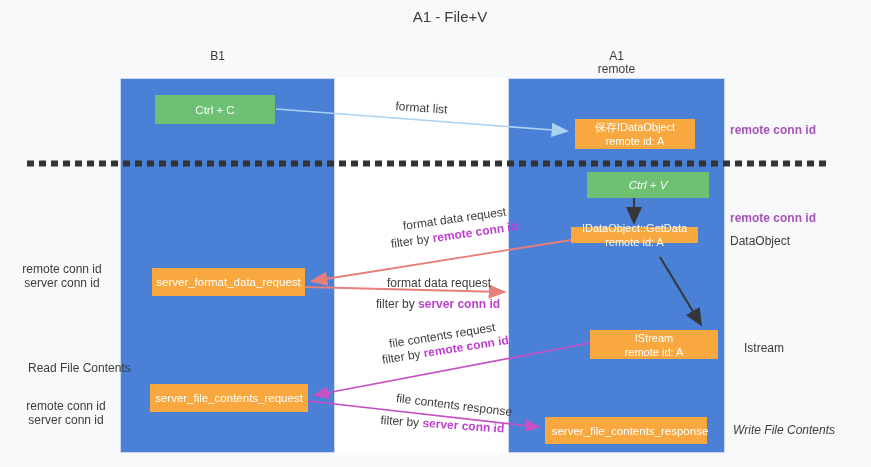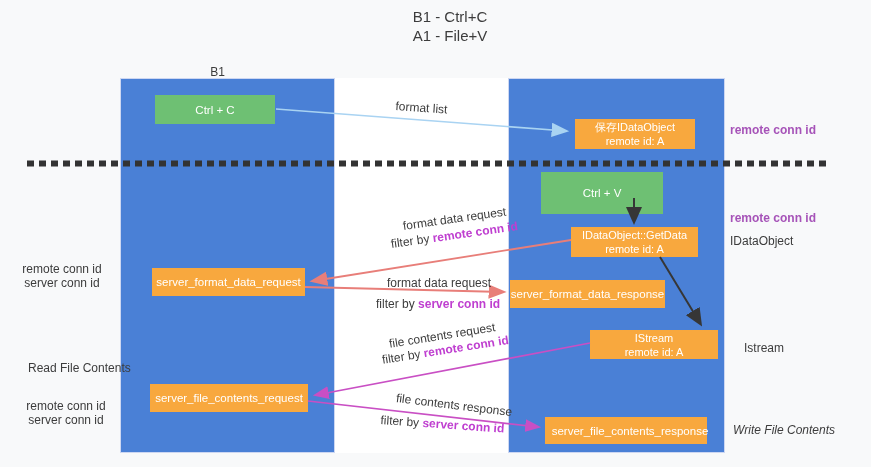--- a/index.html
+++ b/index.html
@@ -7,34 +7,34 @@
   body { font-family:"Liberation Sans","DejaVu Sans",sans-serif; background:var(--page-bg); }
   #canvas { position:relative; width:871px; height:467px; background:var(--page-bg); overflow:hidden; }
 
   .panel-mid { position:absolute; left:335px; top:78px; width:173px; height:375px; background:var(--panel-bg); z-index:0; }
 
   .column { position:absolute; top:78px; height:375px; background:var(--column-blue); border:1px solid var(--column-border); z-index:1; }
   .col-left  { left:120px; width:215px; }
   .col-right { left:508px; width:217px; }
 
   .title { position:absolute; left:350px; top:7px; width:200px; text-align:center; font-size:15px; line-height:19px; color:var(--text-dark); z-index:5; }
-  .col-header { position:absolute; top:50px; text-align:center; font-size:12px; line-height:13px; color:var(--text-dark); z-index:5;margin-top:16px; }
+  .col-header { position:absolute; top:50px; text-align:center; font-size:12px; line-height:13px; color:var(--text-dark); z-index:5; }
   .col-header.left { left:110px; width:215px; }
   .col-header.right { left:508px; width:217px; }
 
   .node { position:absolute; display:flex; flex-direction:column; align-items:center; justify-content:center; color:var(--box-text); text-align:right; z-index:3; }
   .node.green { background:var(--box-green); font-size:12px; }
   .node.orange { background:var(--box-orange); }
   .node .l1, .node .l2 { font-size:11px; line-height:14px; }
   .node .single { font-size:11.5px; }
 
   .n-ctrl-c   { left:155px; top:95px;  width:120px; height:29px; }
   .n-save     { left:575px; top:119px; width:120px; height:30px; }
-  .n-ctrl-v   { left:541px; top:172px; width:122px; height:42px; }
-  .n-getdata  { left:571px; top:227px; width:127px; height:30px; }
+  .n-ctrl-v   { left:587px; top:172px; width:122px; height:26px;font-style:italic; }
+  .n-getdata  { left:571px; top:227px; width:127px; height:16px; }
   .n-sfdreq   { left:152px; top:268px; width:153px; height:28px; }
   .n-sfdresp  { left:510px; top:280px; width:155px; height:28px; }
   .n-istream  { left:590px; top:330px; width:128px; height:29px; }
   .n-sfcreq   { left:150px; top:384px; width:158px; height:28px; }
   .n-sfcresp  { left:545px; top:417px; width:162px; height:27px;padding-left:8px; }
 
   svg.arrows { position:absolute; left:0; top:0; z-index:4; pointer-events:none; }
   .s-lightblue { stroke:var(--arrow-lightblue); }
   .s-black    { stroke:var(--arrow-black); }
   .s-salmon   { stroke:var(--arrow-salmon); }
@@ -70,26 +70,29 @@
   .lbl-write { left:733px; top:423px;font-style:italic; }
 </style>
 </head>
 <body>
 
 <div id="canvas">
 
   <div class="panel-mid"></div>
 
   <div class="title">
-    <div>B1 - Ctrl+C</div>
     <div>A1 - File+V</div>
   </div>
 
   <div class="col-header left">
     <div>B1</div>
+  </div>
+  <div class="col-header right">
+    <div>A1</div>
+    <div>remote</div>
   </div>
 
   <div class="column col-left"></div>
   <div class="column col-right"></div>
 
   <div class="node green n-ctrl-c">
     <span class="single">Ctrl + C</span>
   </div>
   <div class="node orange n-save">
     <span class="l1">保存IDataObject</span>
@@ -97,23 +100,20 @@
   </div>
   <div class="node green n-ctrl-v">
     <span class="single">Ctrl + V</span>
   </div>
   <div class="node orange n-getdata">
     <span class="l1">IDataObject::GetData</span>
     <span class="l2">remote id: A</span>
   </div>
   <div class="node orange n-sfdreq">
     <span class="single">server_format_data_request</span>
-  </div>
-  <div class="node orange n-sfdresp">
-    <span class="single">server_format_data_response</span>
   </div>
   <div class="node orange n-istream">
     <span class="l1">IStream</span>
     <span class="l2">remote id: A</span>
   </div>
   <div class="node orange n-sfcreq">
     <span class="single">server_file_contents_request</span>
   </div>
   <div class="node orange n-sfcresp">
     <span class="single">server_file_contents_response</span>
@@ -179,17 +179,17 @@
 
   <div class="side lbl-read">Read File Contents</div>
 
   <div class="side side-block sb-bottom">
     <div class="purple">remote conn id</div>
     <div class="green">server conn id</div>
   </div>
 
   <div class="side purple lbl-r1">remote conn id</div>
   <div class="side purple lbl-r2">remote conn id</div>
-  <div class="side lbl-dobj">IDataObject</div>
+  <div class="side lbl-dobj">DataObject</div>
   <div class="side lbl-istr">Istream</div>
   <div class="side lbl-write">Write File Contents</div>
 
 </div>
 
 </body></html>

